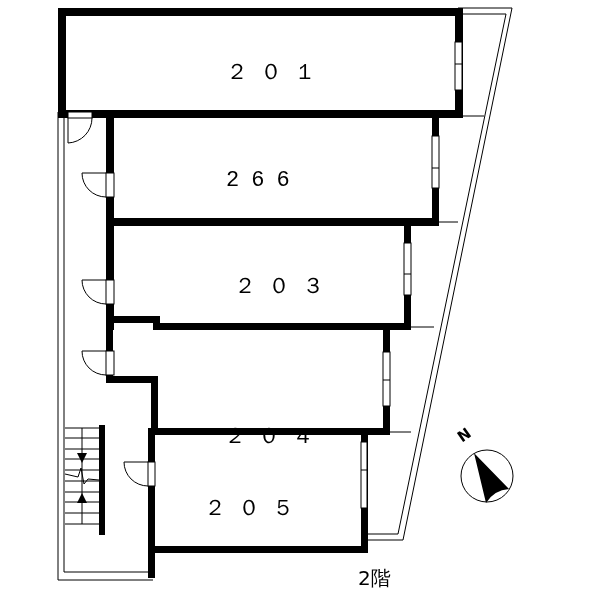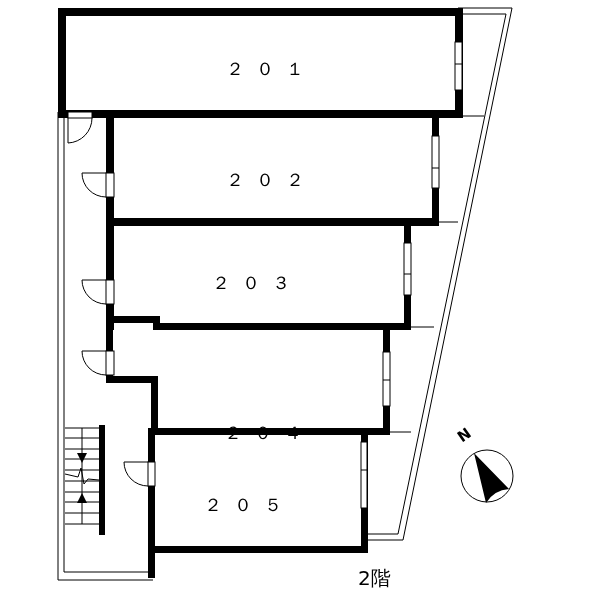--- a/index.html
+++ b/index.html
@@ -1,21 +1,21 @@
 <!DOCTYPE html>
 <html><head>
 <meta charset="utf-8">
 <style>
   html, body { margin: 0; padding: 0; background: #ffffff; }
   body { width: 600px; height: 600px; overflow: hidden; position: relative; font-family: "DejaVu Sans", sans-serif; }
   svg { position: absolute; left: 0; top: 0; }
   .wall { fill: #000; }
   .thin { fill: none; stroke: #000; stroke-width: 1; }
   .win { fill: #fff; stroke: #000; stroke-width: 1; }
-  .label { position: absolute; font-family: Liberation Mono, monospace; font-size: 18px; letter-spacing: 12px; color: #000; white-space: nowrap; }
+  .label { position: absolute; font-family: Liberation Mono, monospace; font-size: 22px; letter-spacing: 12px; color: #000; white-space: nowrap; }
   .floor-label { position: absolute; font-family: "DejaVu Sans", sans-serif; font-size: 20px; color: #000; }
   .north-label { position: absolute; font-family: "DejaVu Sans", sans-serif; font-size: 15px; font-weight: bold; transform: rotate(-35deg); }
 </style>
 </head>
 <body>
 
 <svg width="600" height="600" viewBox="0 0 600 600">
 
   <g>
     <polyline class="thin" points="58,112 58,580 153,580"></polyline>
@@ -110,19 +110,19 @@
     <polygon points="77,503 87,503 82,493" fill="#000"></polygon>
   </g>
 
   <g>
     <circle cx="487" cy="476" r="26" fill="#fff" stroke="#000" stroke-width="1"></circle>
     <path d="M474,453 L509,489 Q494,490 486,503 Z" fill="#000"></path>
   </g>
 </svg>
 
 <div class="label" style="left:226px; top:57px;">２０１</div>
-<div class="label" style="left:226px; top:168px;">２０２</div>
-<div class="label" style="left:212px; top:271px;text-align:center;">２０３</div>
+<div class="label" style="left:226px; top:168px;">266</div>
+<div class="label" style="left:234px; top:271px;text-align:center;">２０３</div>
 <div class="label" style="left:224px; top:382px;margin-top:39px;">２０４</div>
 <div class="label" style="left:204px; top:493px;">２０５</div>
 
 <div class="north-label" style="left:458px; top:426px;">N</div>
 <div class="floor-label" style="left:358px; top:565px;">2階</div>
 
 </body></html>

